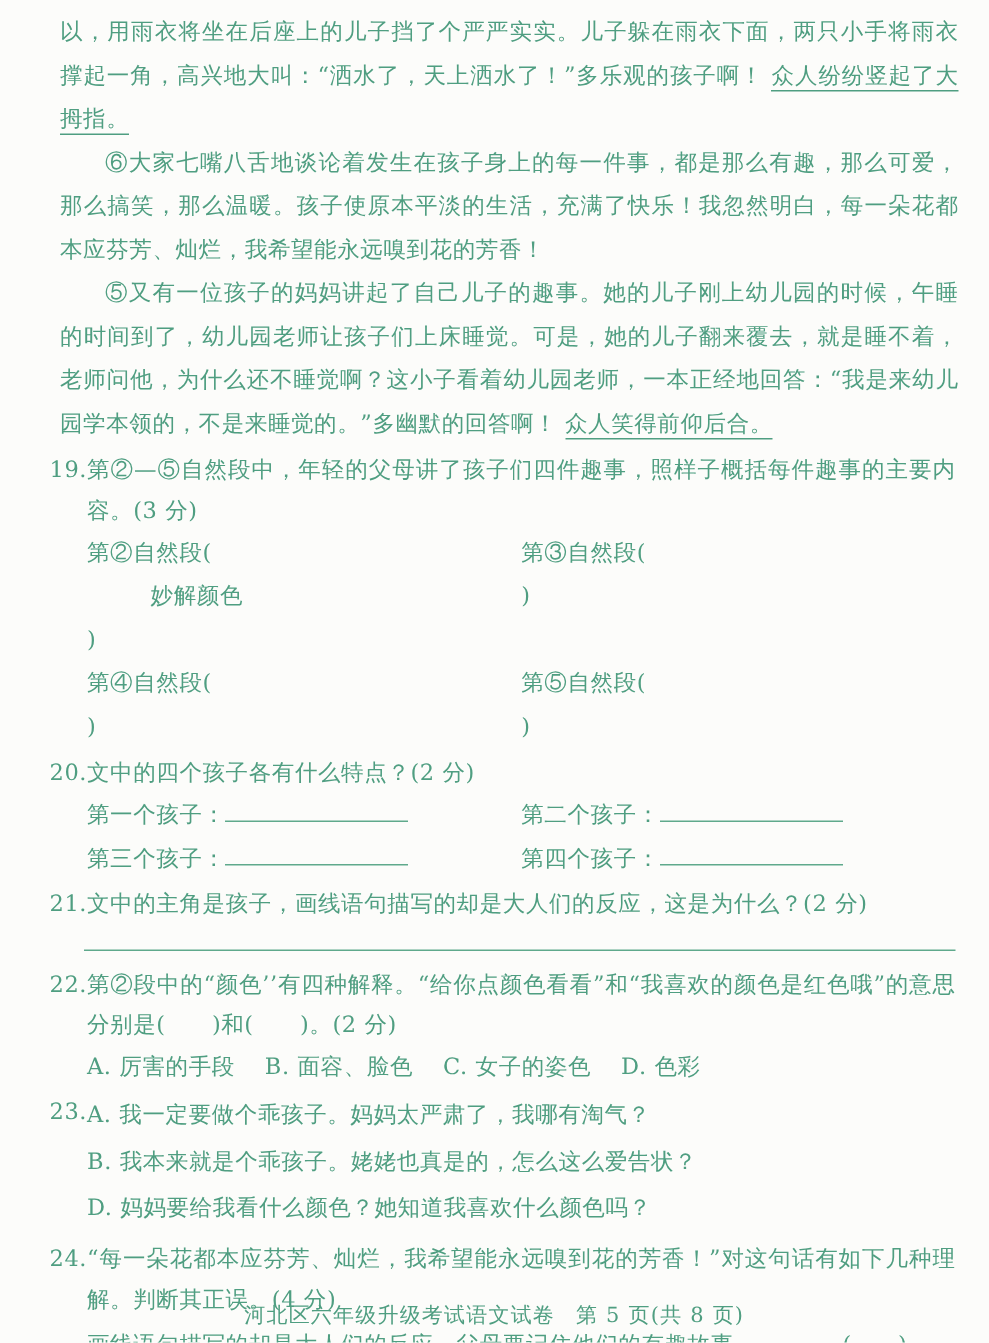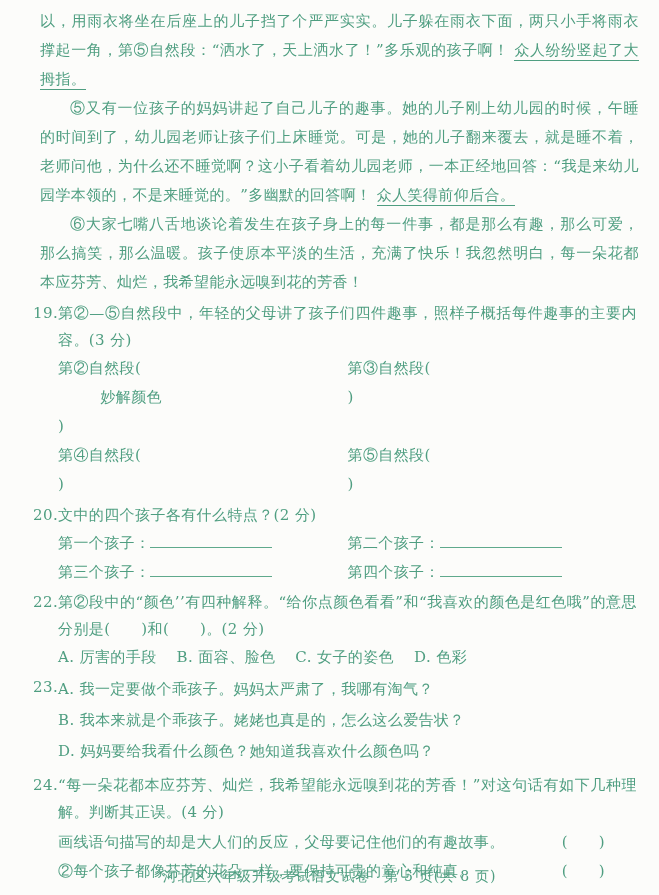--- a/index.html
+++ b/index.html
@@ -59,23 +59,23 @@
     text-align:center;font-size:14px;letter-spacing:0.8px;
   }
   .footer .sep{display:inline-block;width:14px;}
 </style>
 </head>
 <body>
 
 <div class="sheet" data-name="exam-paper-page">
 
   <div class="passage" data-name="passage">
-      <p class="para" data-name="passage-paragraph"><span data-name="passage-text">以，用雨衣将坐在后座上的儿子挡了个严严实实。儿子躲在雨衣下面，两只小手将雨衣撑起一角，第⑤自然段：“洒水了，天上洒水了！”多乐观的孩子啊！ </span><span class="u" data-name="underlined-sentence">众人纷纷竖起了大拇指。</span></p>
+      <p class="para" data-name="passage-paragraph"><span data-name="passage-text">以，用雨衣将坐在后座上的儿子挡了个严严实实。儿子躲在雨衣下面，两只小手将雨衣撑起一角，高兴地大叫：“洒水了，天上洒水了！”多乐观的孩子啊！ </span><span class="u" data-name="underlined-sentence">众人纷纷竖起了大拇指。</span></p>
+      <p class="para indent" data-name="passage-paragraph"><span data-name="passage-text">⑥大家七嘴八舌地谈论着发生在孩子身上的每一件事，都是那么有趣，那么可爱，那么搞笑，那么温暖。孩子使原本平淡的生活，充满了快乐！我忽然明白，每一朵花都本应芬芳、灿烂，我希望能永远嗅到花的芳香！</span></p>
       <p class="para indent" data-name="passage-paragraph"><span data-name="passage-text">⑤又有一位孩子的妈妈讲起了自己儿子的趣事。她的儿子刚上幼儿园的时候，午睡的时间到了，幼儿园老师让孩子们上床睡觉。可是，她的儿子翻来覆去，就是睡不着，老师问他，为什么还不睡觉啊？这小子看着幼儿园老师，一本正经地回答：“我是来幼儿园学本领的，不是来睡觉的。”多幽默的回答啊！ </span><span class="u" data-name="underlined-sentence">众人笑得前仰后合。</span></p>
-      <p class="para indent" data-name="passage-paragraph"><span data-name="passage-text">⑥大家七嘴八舌地谈论着发生在孩子身上的每一件事，都是那么有趣，那么可爱，那么搞笑，那么温暖。孩子使原本平淡的生活，充满了快乐！我忽然明白，每一朵花都本应芬芳、灿烂，我希望能永远嗅到花的芳香！</span></p>
     </div>
 
   <div class="questions" data-name="questions">
       <div class="q" data-name="question-19">
         <span class="qnum" data-name="question-number">19.</span>
         <div class="qbody" data-name="question-body">
           <div class="stem" data-name="question-stem">第②—⑤自然段中，年轻的父母讲了孩子们四件趣事，照样子概括每件趣事的主要内容。(3 分)</div>
           <div class="fillrow" data-name="fill-blank-row">
             <span class="cell" data-name="fill-blank-cell">
               <span data-name="fill-blank-label">第②自然段(</span>
@@ -109,20 +109,27 @@
           <div class="blankrow" data-name="write-blank-row">
             <span class="bcell" data-name="write-blank-cell"><span data-name="write-blank-label">第一个孩子：</span><span class="blankline" data-name="blank-underline"></span></span>
             <span class="bcell" data-name="write-blank-cell"><span data-name="write-blank-label">第二个孩子：</span><span class="blankline" data-name="blank-underline"></span></span>
           </div>
           <div class="blankrow" data-name="write-blank-row">
             <span class="bcell" data-name="write-blank-cell"><span data-name="write-blank-label">第三个孩子：</span><span class="blankline" data-name="blank-underline"></span></span>
             <span class="bcell" data-name="write-blank-cell"><span data-name="write-blank-label">第四个孩子：</span><span class="blankline" data-name="blank-underline"></span></span>
           </div>
         </div>
       </div>
+      <div class="q" data-name="question-21">
+        <span class="qnum" data-name="question-number">21.</span>
+        <div class="qbody" data-name="question-body">
+          <div class="stem" data-name="question-stem">文中的主角是孩子，画线语句描写的却是大人们的反应，这是为什么？(2 分)</div>
+          <div class="ansline" data-name="answer-line"></div>
+        </div>
+      </div>
       <div class="q" data-name="question-22">
         <span class="qnum" data-name="question-number">22.</span>
         <div class="qbody" data-name="question-body">
           <div class="stem" data-name="question-stem">第②段中的“颜色’’有四种解释。“给你点颜色看看”和“我喜欢的颜色是红色哦”的意思分别是(　　)和(　　)。(2 分)</div>
           <div class="opts-inline" data-name="options-inline">
             <span data-name="option">A. 厉害的手段</span>
             <span data-name="option">B. 面容、脸色</span>
             <span data-name="option">C. 女子的姿色</span>
             <span data-name="option">D. 色彩</span>
           </div>

